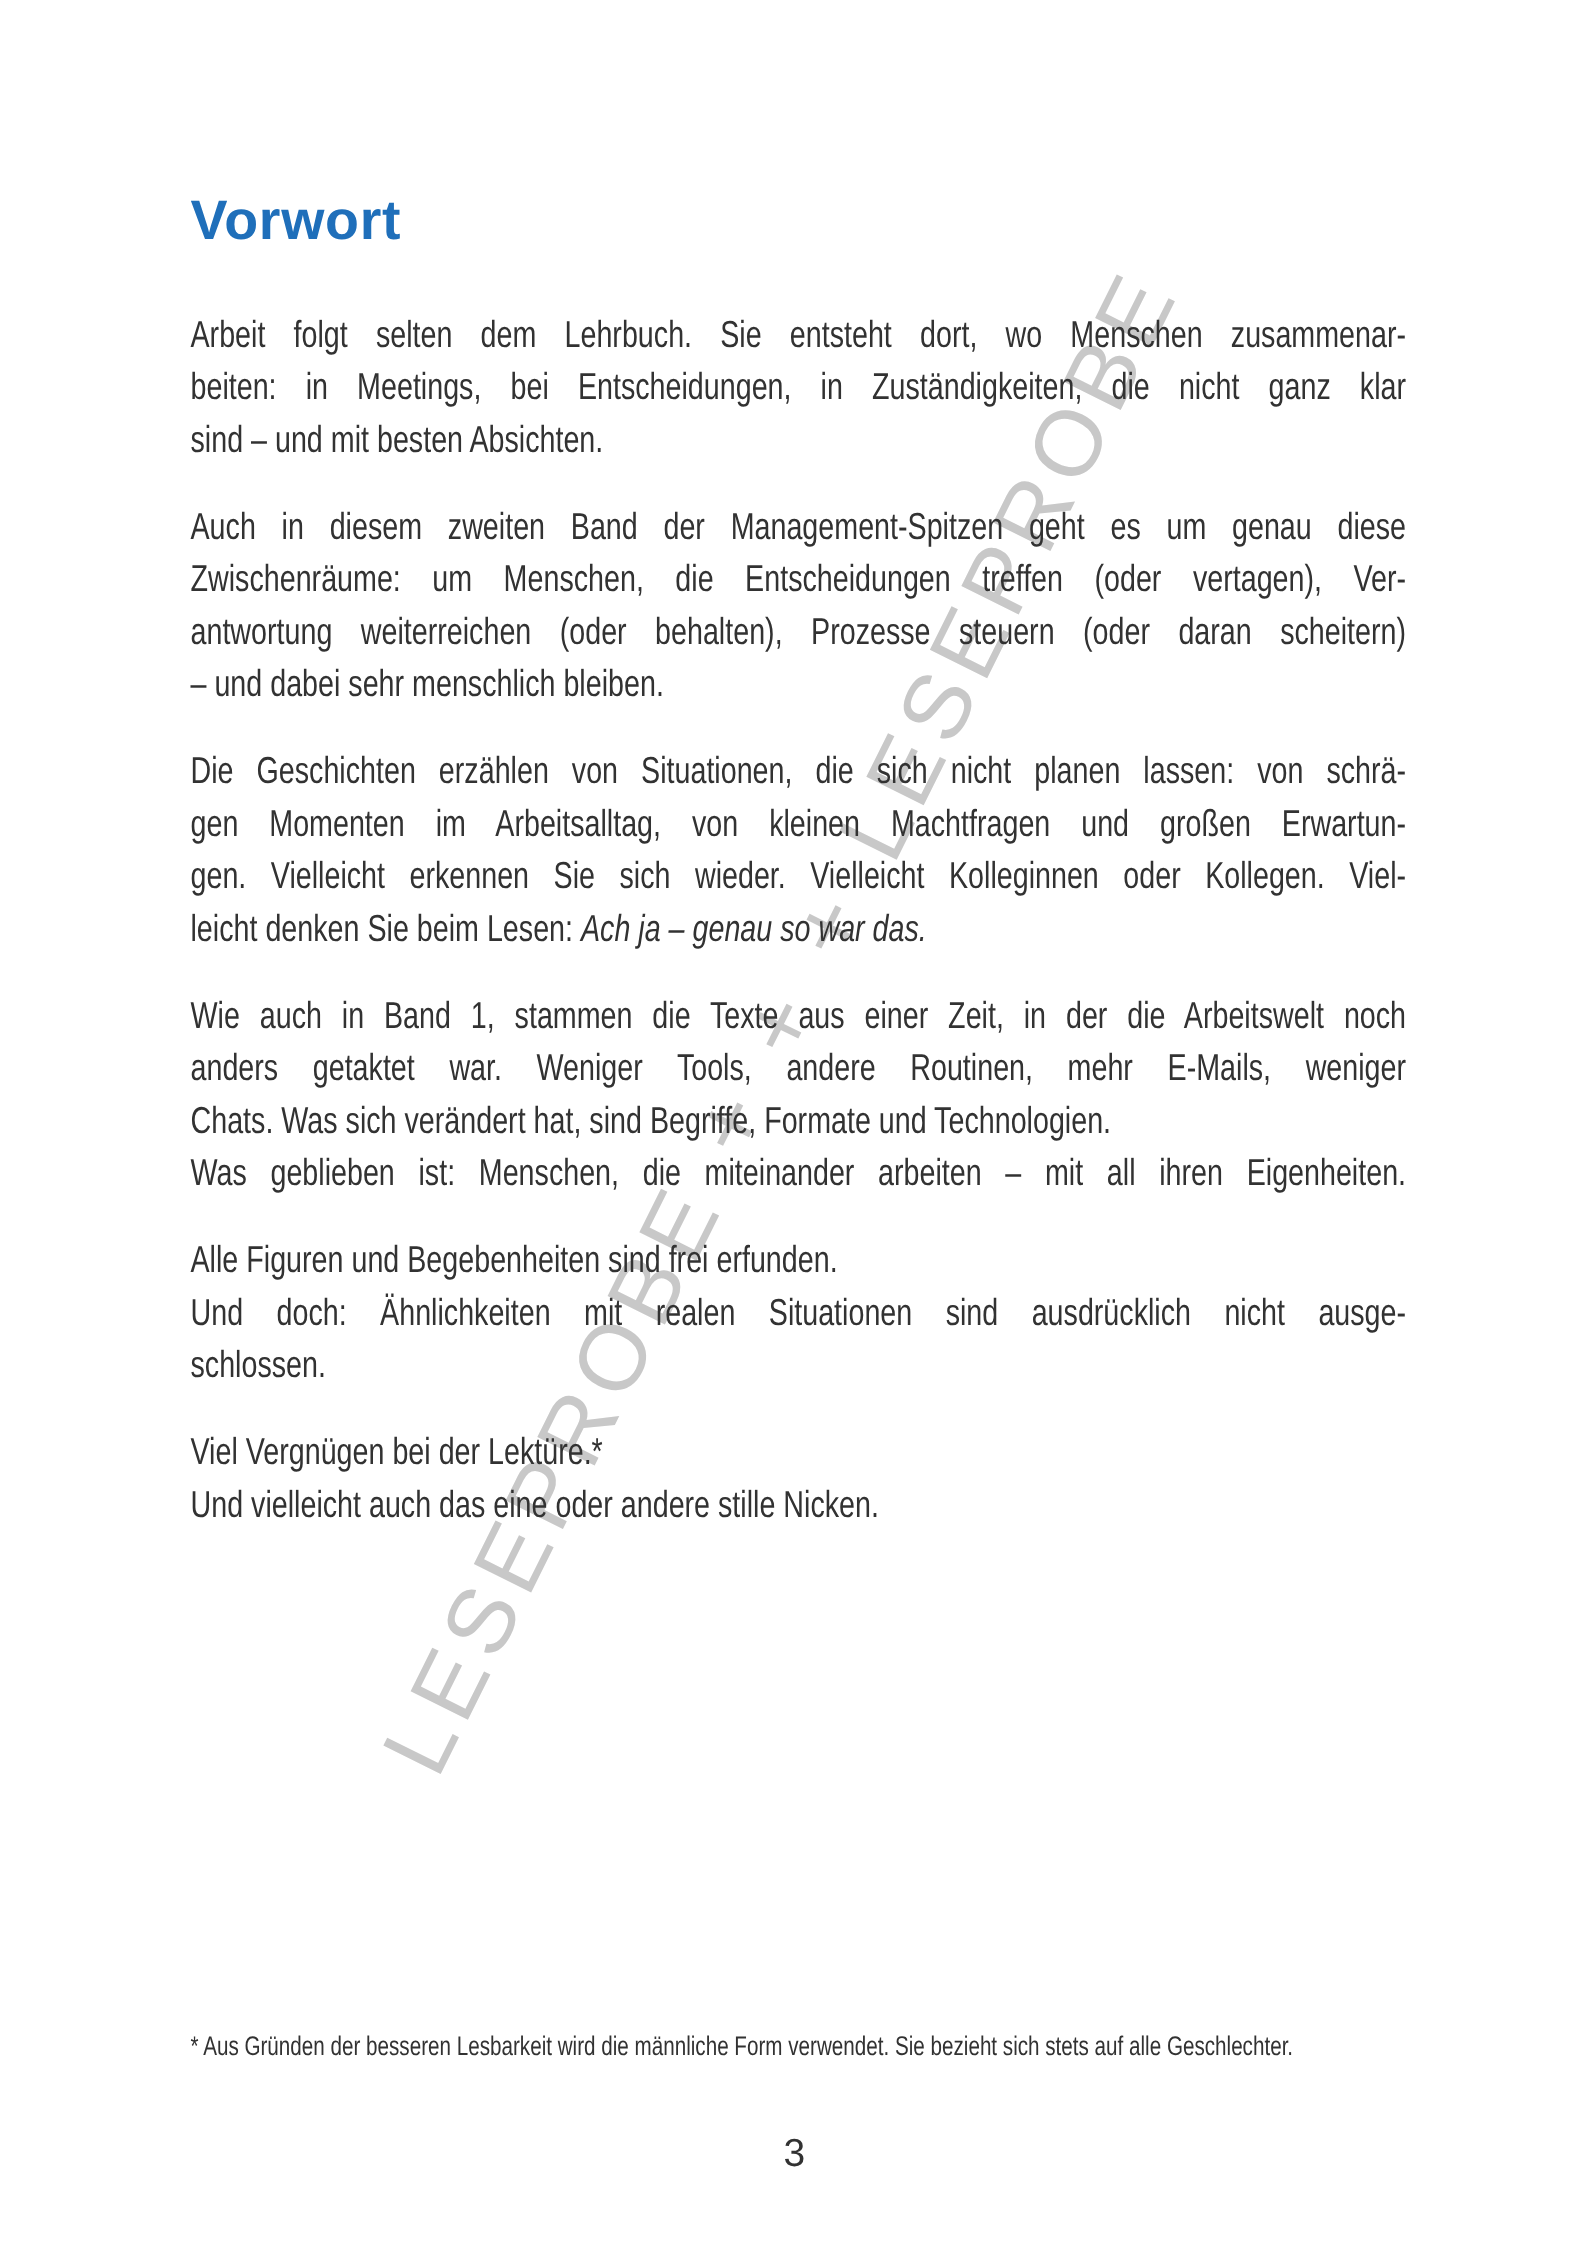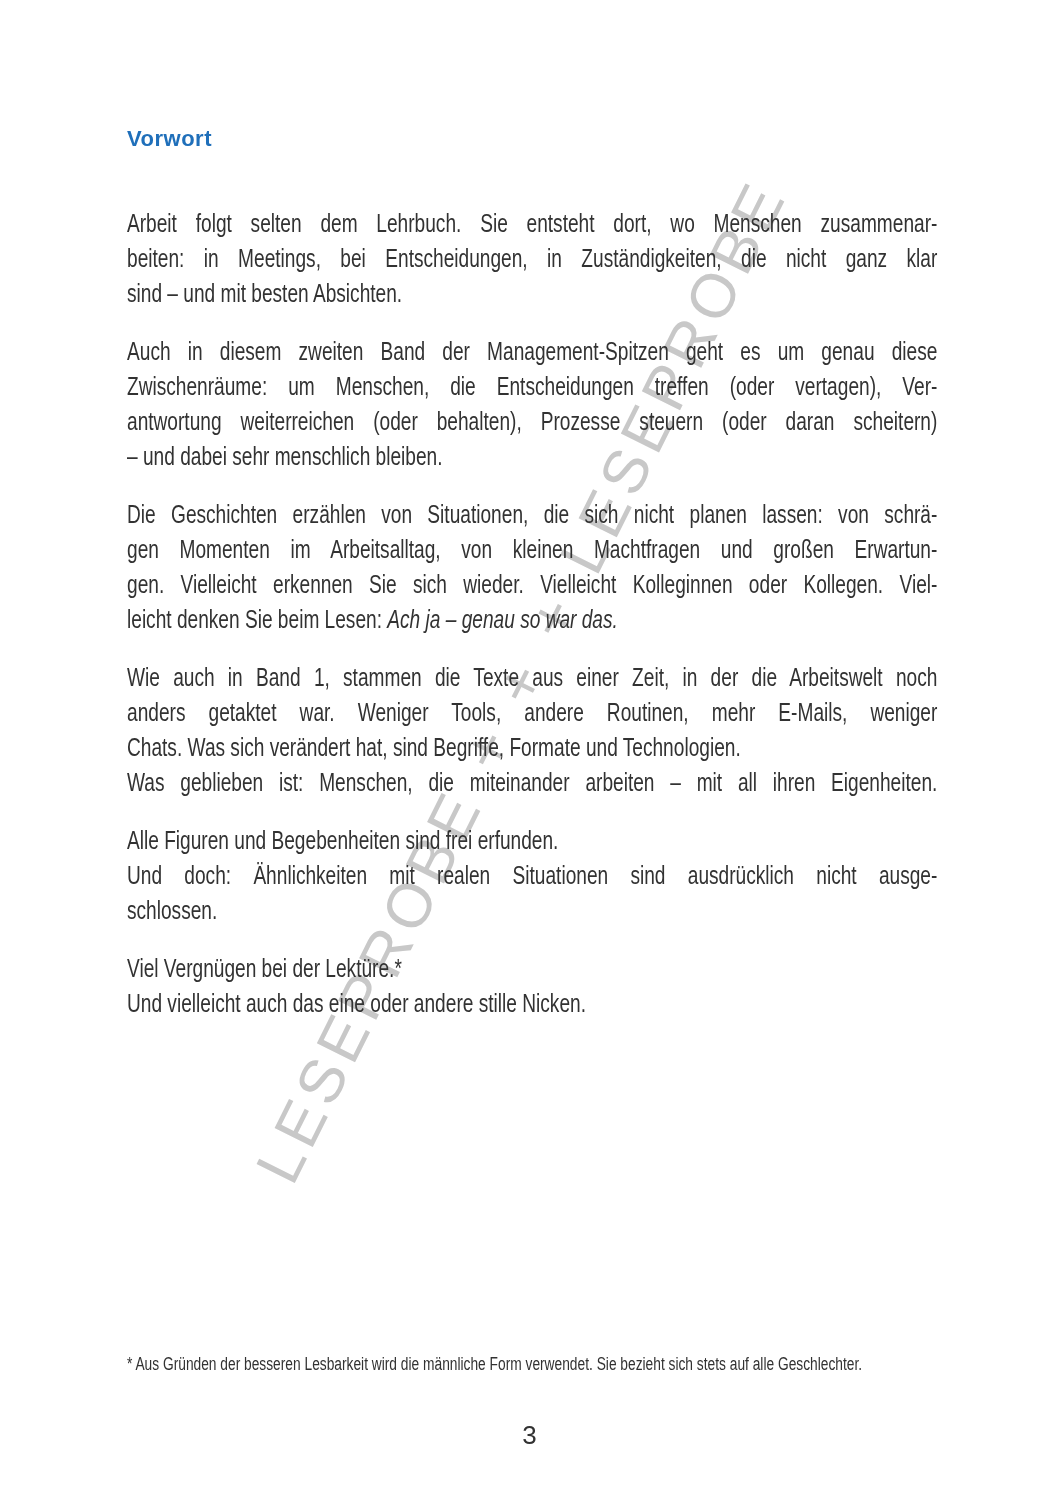--- a/index.html
+++ b/index.html
@@ -28,21 +28,21 @@
     color: var(--c-watermark, #c8c8c8);
     font-weight: 400;
     user-select: none;
   }
   .heading {
     position: absolute;
     left: 127px;
     top: 126px;
     z-index: 1;
     margin: 0;
-    font-size: 22px;
+    font-size: 37px;
     font-weight: bold;
     color: var(--c-heading, #1f6fba);
     letter-spacing: 0.5px;
     text-align: right;
   }
   .content {
     position: absolute;
     left: 127px;
     top: 206px;
     z-index: 1;

